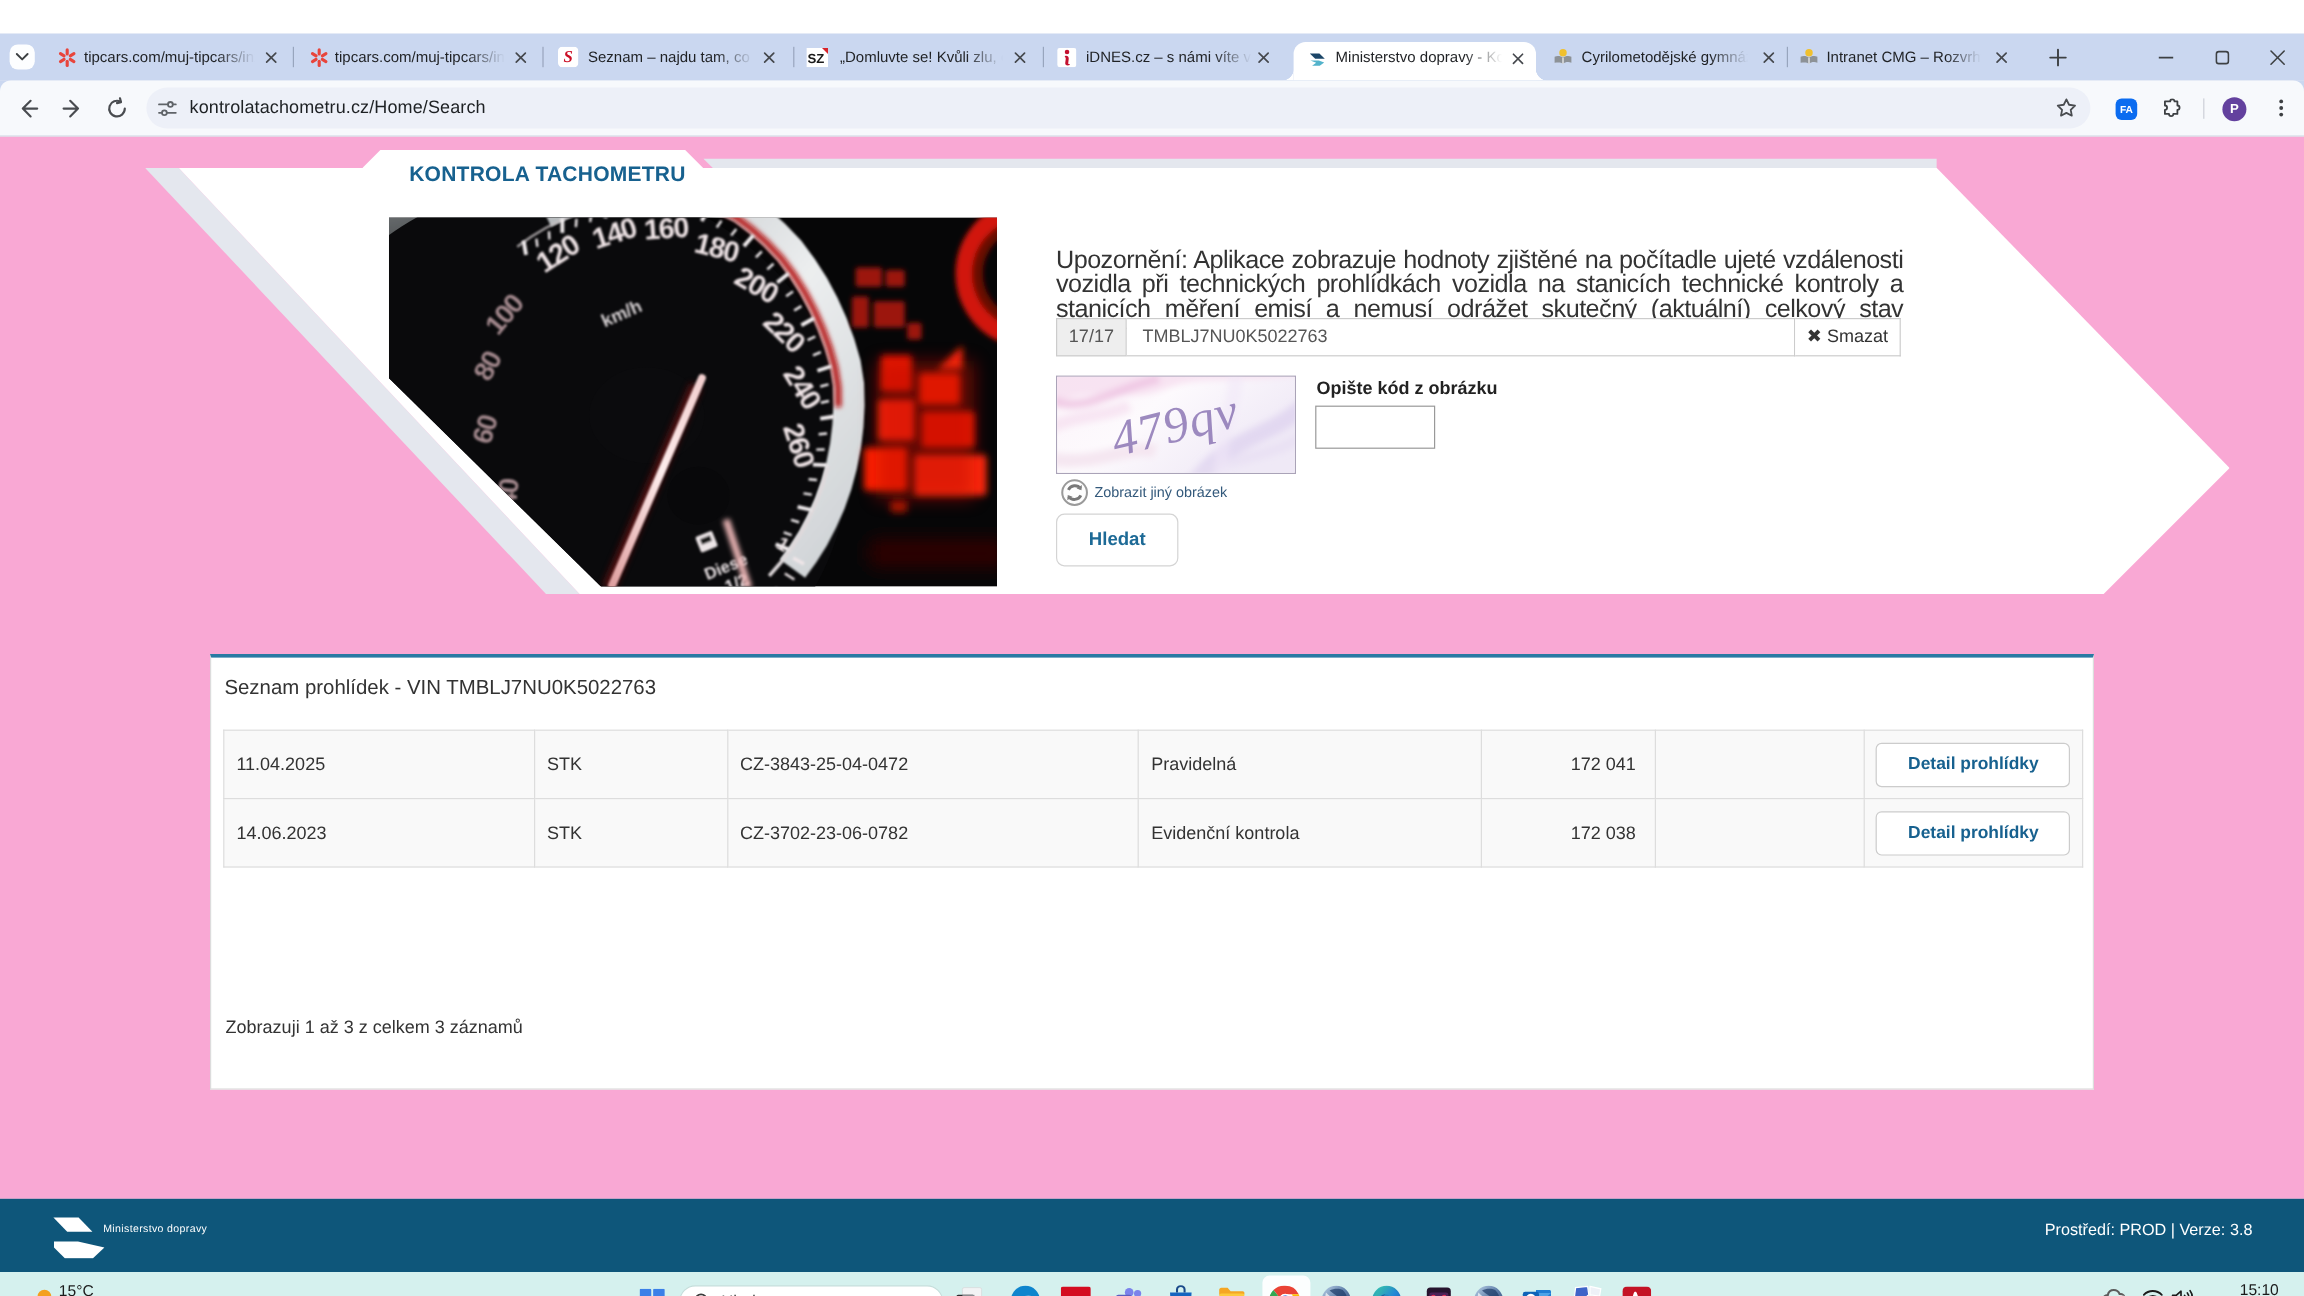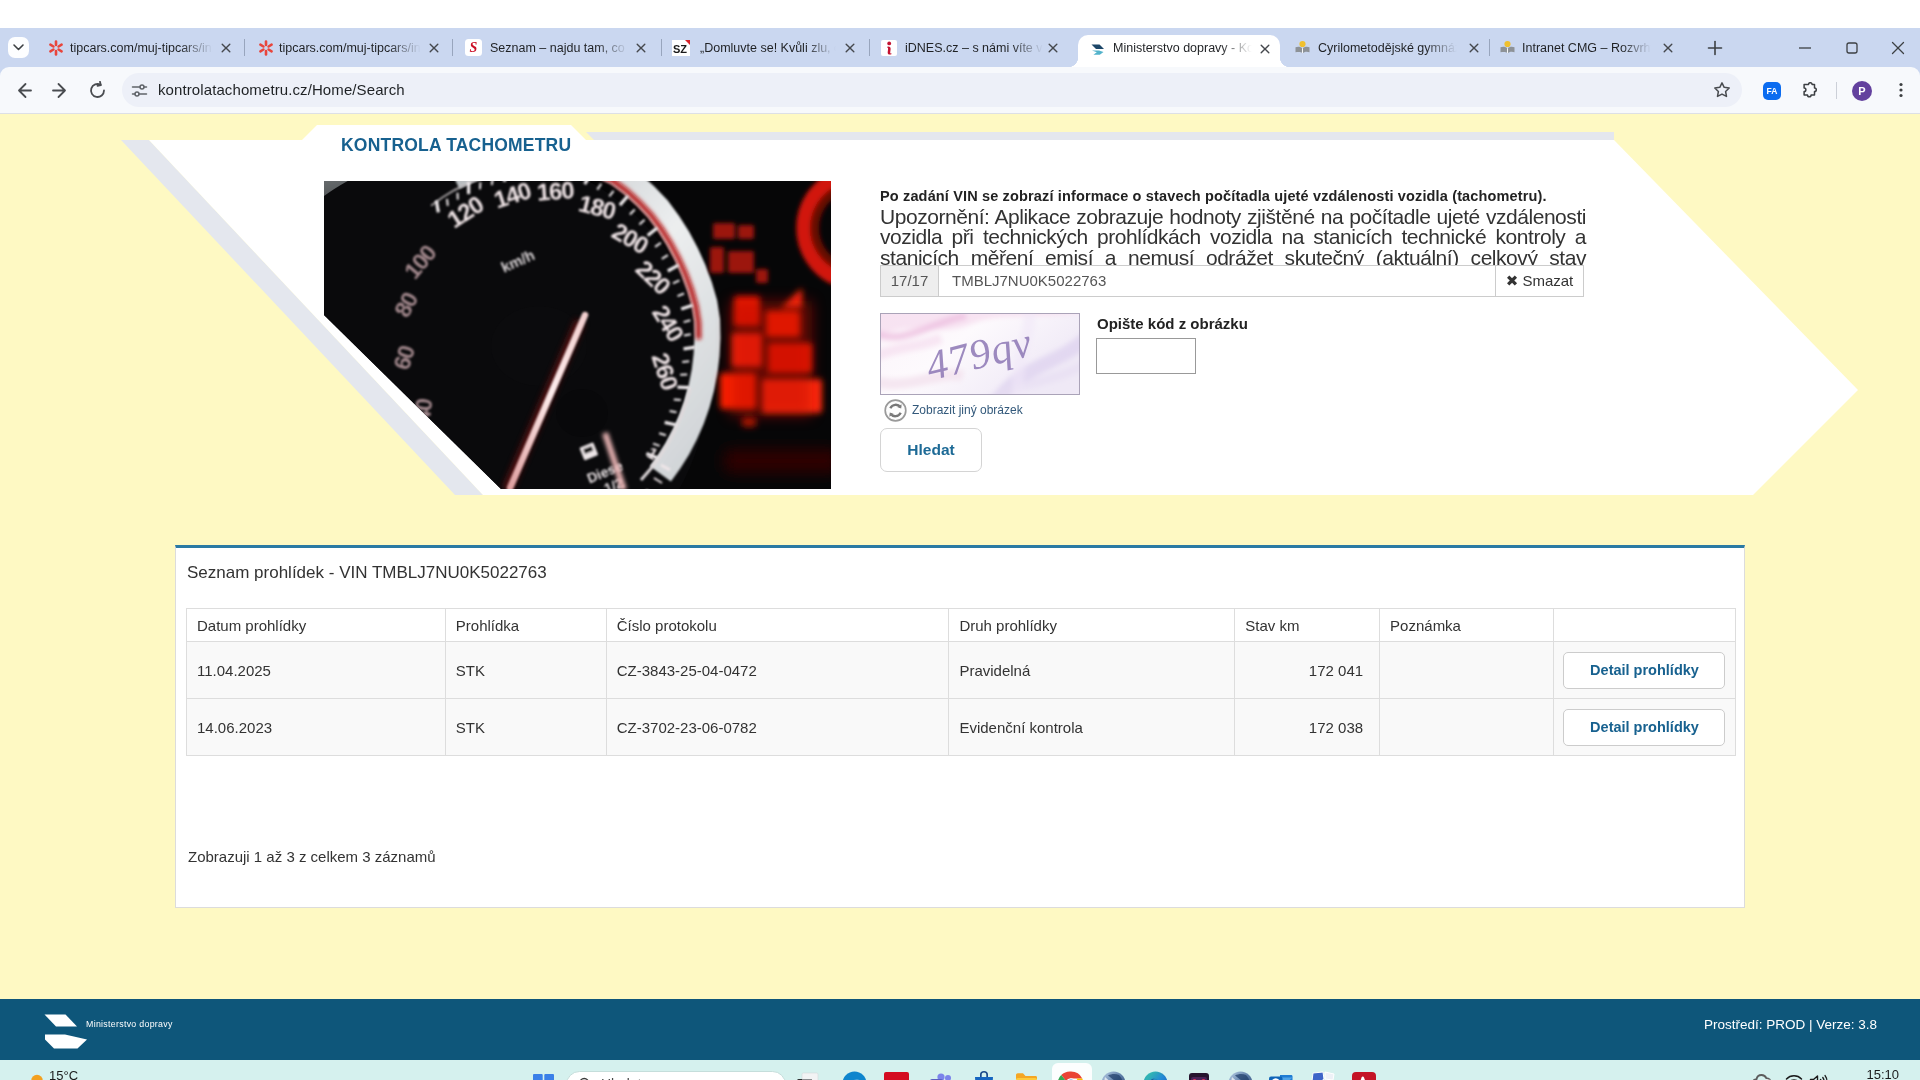--- a/index.html
+++ b/index.html
@@ -17,21 +17,21 @@
   -webkit-mask-image:linear-gradient(90deg,#000 75%,transparent 97%); }
 .tabsep { position:absolute; top:11px; width:1px; height:17px; background:#98a5bd; }
 #activetab { position:absolute; left:1078px; top:7px; width:202px; height:32px; background:#fff; border-radius:10px 10px 0 0; }
 .curve { position:absolute; bottom:0; width:10px; height:10px; background:radial-gradient(circle at 0 0, transparent 10px, #fff 10.5px); }
 #urlpill { position:absolute; left:122px; top:45px; width:1620px; height:34px; background:#edf0f8; border-radius:17px; }
 #urltext { position:absolute; left:158px; top:53px; font-size:15px; color:#1e2124; letter-spacing:0.1px; }
 #fabadge { position:absolute; left:1763px; top:54px; width:18px; height:18px; background:#0b6cf0; border-radius:5px; color:#fff; font-size:8.5px; font-weight:bold; text-align:center; line-height:18px; }
 #profile { position:absolute; left:1852px; top:53px; width:20px; height:20px; background:#63419e; border-radius:50%; color:#fff; font-size:11px; font-weight:bold; text-align:center; line-height:20px; }
 
 
-#page { position:absolute; left:0; top:86px; width:1920px; height:885px; background:#fef9c3; }
+#page { position:absolute; left:0; top:86px; width:1920px; height:885px; background:#f9a8d4; }
 
 #bandTitleWhite { position:absolute; left:0; top:0; width:1920px; height:930px; background:#fff;
   clip-path:polygon(317px 11px, 571px 11px, 586px 26px, 302px 26px); }
 #bandDark1 { position:absolute; left:0; top:0; width:1920px; height:930px; background:#e4e7ee;
   clip-path:polygon(586px 18px, 1614px 18px, 1614px 26px, 594px 26px); }
 #bandDark2 { position:absolute; left:0; top:0; width:1920px; height:930px; background:#e4e7ee;
   clip-path:polygon(121px 26px, 149px 26px, 483px 381px, 455px 381px); }
 #banner { position:absolute; left:0; top:0; width:1920px; height:930px; background:#fff;
   clip-path:polygon(149px 26px, 1614px 26px, 1858px 276px, 1753px 381px, 483px 381px); }
 #pagetitle { position:absolute; left:341px; top:21px; font-size:17.5px; font-weight:bold; color:#17618f; letter-spacing:0.2px; }
@@ -395,21 +395,20 @@
 <g filter="url(#b7)" opacity="0.5">
 <rect x="406" y="120" width="82" height="115" fill="#c01005"></rect>
 </g>
 <rect x="400" y="268" width="115" height="24" rx="6" fill="#2e0504" filter="url(#b7)"></rect>
 <g filter="url(#b2)">
 <path d="M512,96 A54 54 0 0 1 512,-2" fill="none" stroke="#d11408" stroke-width="17"></path>
 <path d="M517,86 A42 42 0 0 1 517,8" fill="none" stroke="#6b0a04" stroke-width="9"></path>
 </g>
 </svg></div>
 
-    <div id="introBold">Po zadání VIN se zobrazí informace o stavech počítadla ujeté vzdálenosti vozidla (tachometru).</div>
     <div id="introPara">Upozornění: Aplikace zobrazuje hodnoty zjištěné na počítadle ujeté vzdálenosti vozidla při technických prohlídkách vozidla na stanicích technické kontroly a stanicích měření emisí a nemusí odrážet skutečný (aktuální) celkový stav ujetých kilometrů vozidla.</div>
 
     <div id="vinrow">
       <div id="vinpre">17/17</div>
       <div id="vininput">TMBLJ7NU0K5022763</div>
       <div id="vinclear">✖ Smazat</div>
     </div>
 
     <div id="captcha"><svg width="198" height="80" viewBox="0 0 198 80">
 <defs>
@@ -458,29 +457,20 @@
         <colgroup>
           <col style="width:259px">
             <col style="width:161px">
             <col style="width:343px">
             <col style="width:286px">
             <col style="width:145px">
             <col style="width:174px">
             <col style="width:182px">
         </colgroup>
         <tbody>
-            <tr>
-          <th>Datum prohlídky</th>
-              <th>Prohlídka</th>
-              <th>Číslo protokolu</th>
-              <th>Druh prohlídky</th>
-              <th>Stav km</th>
-              <th>Poznámka</th>
-              <th></th>
-        </tr>
         <tr class="odd">
           <td>11.04.2025</td>
               <td>STK</td>
               <td>CZ-3843-25-04-0472</td>
               <td>Pravidelná</td>
               <td class="num">172 041</td>
               <td></td>
           <td style="text-align:center; padding:0"><span class="detailbtn">Detail prohlídky</span></td>
         </tr>
         <tr class="odd">

